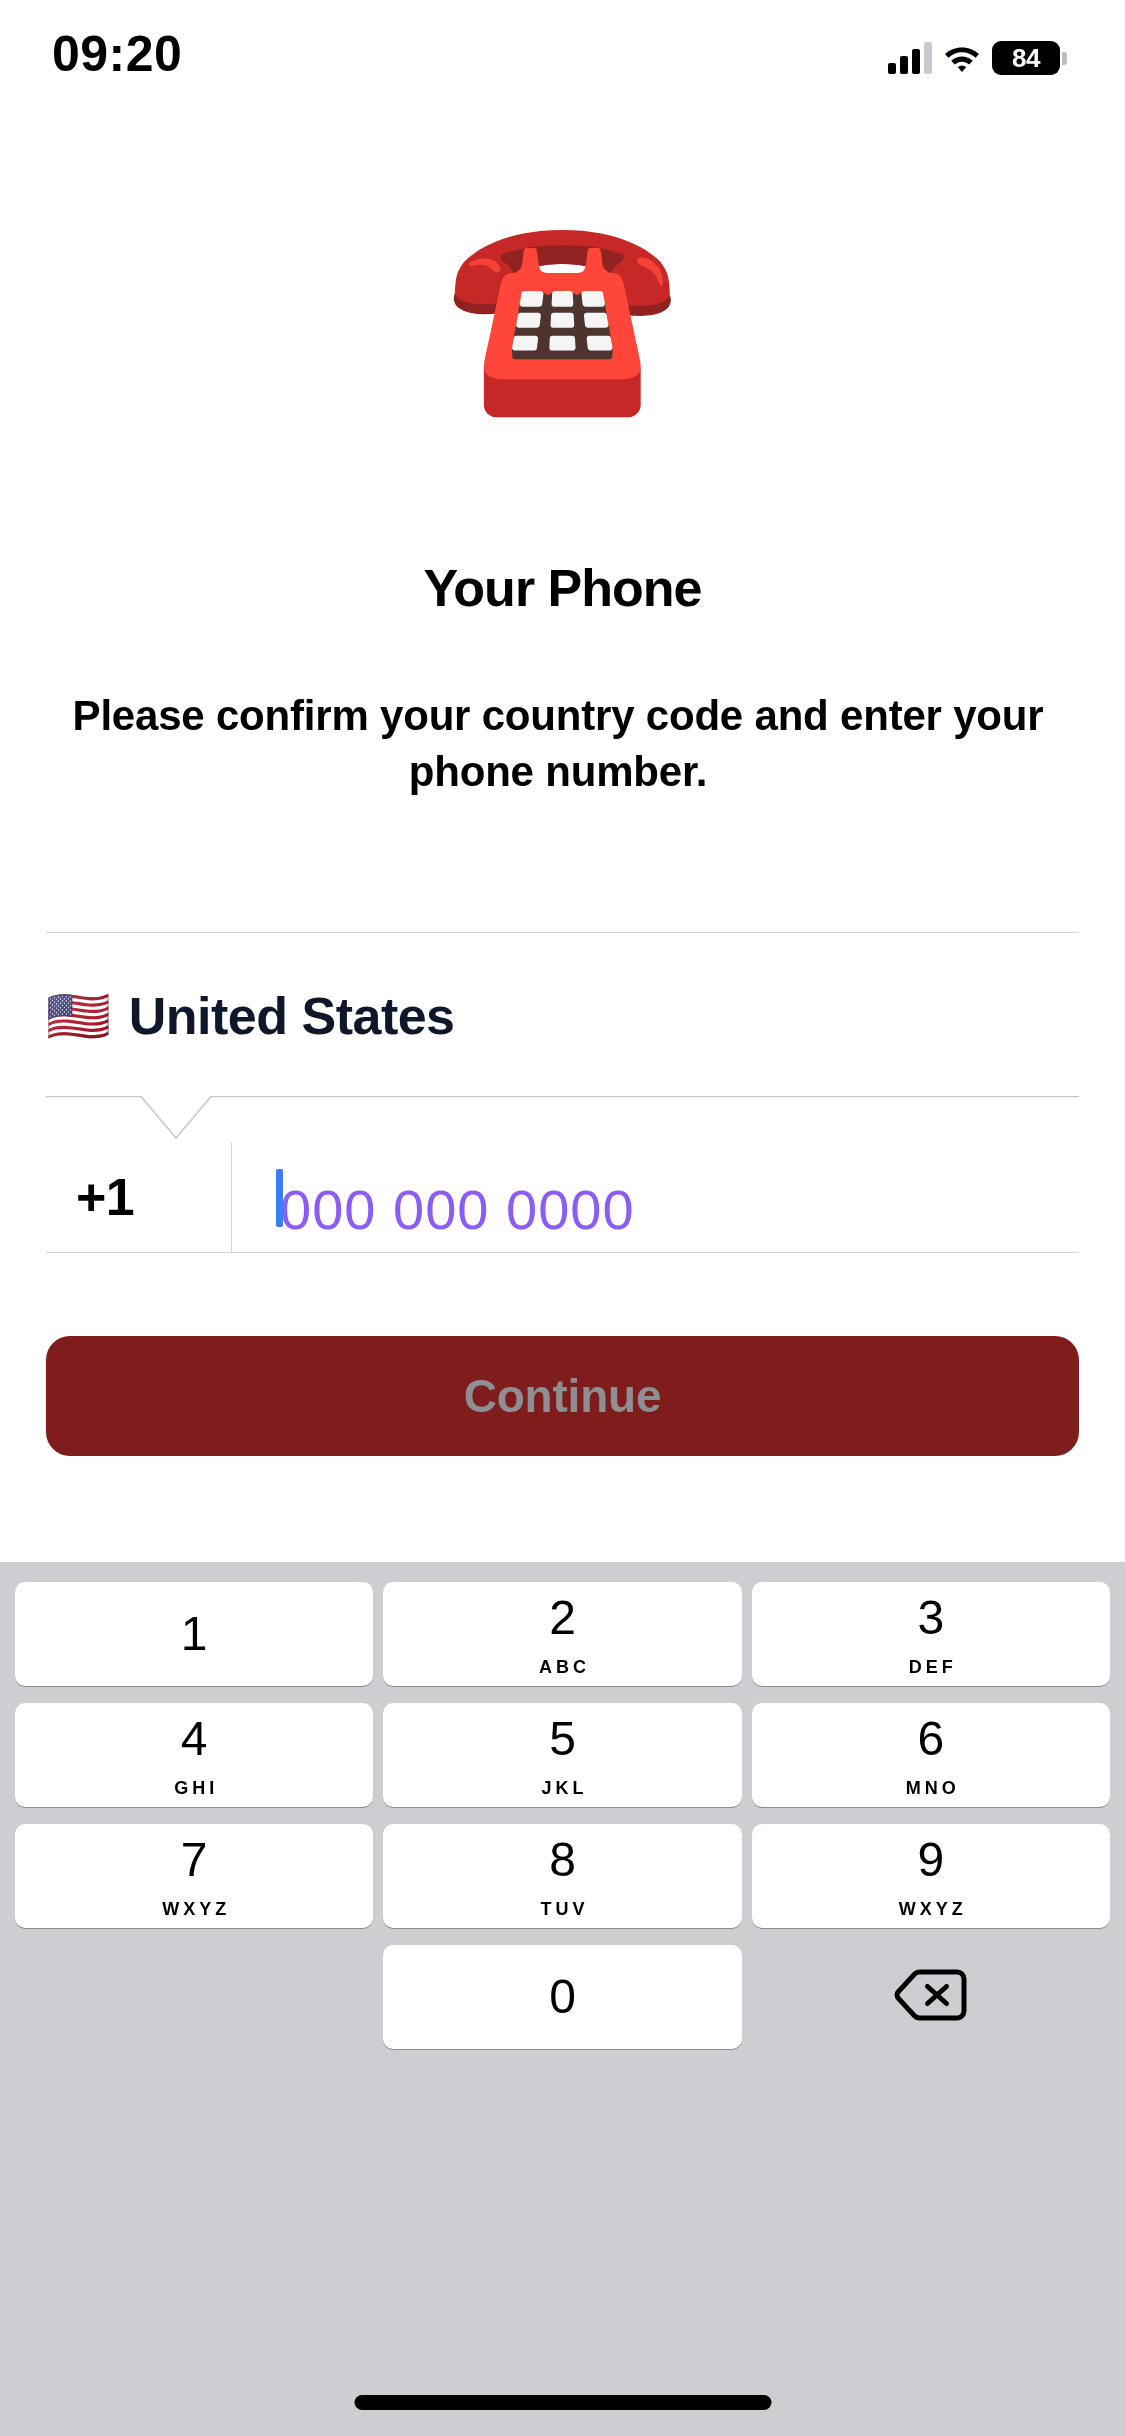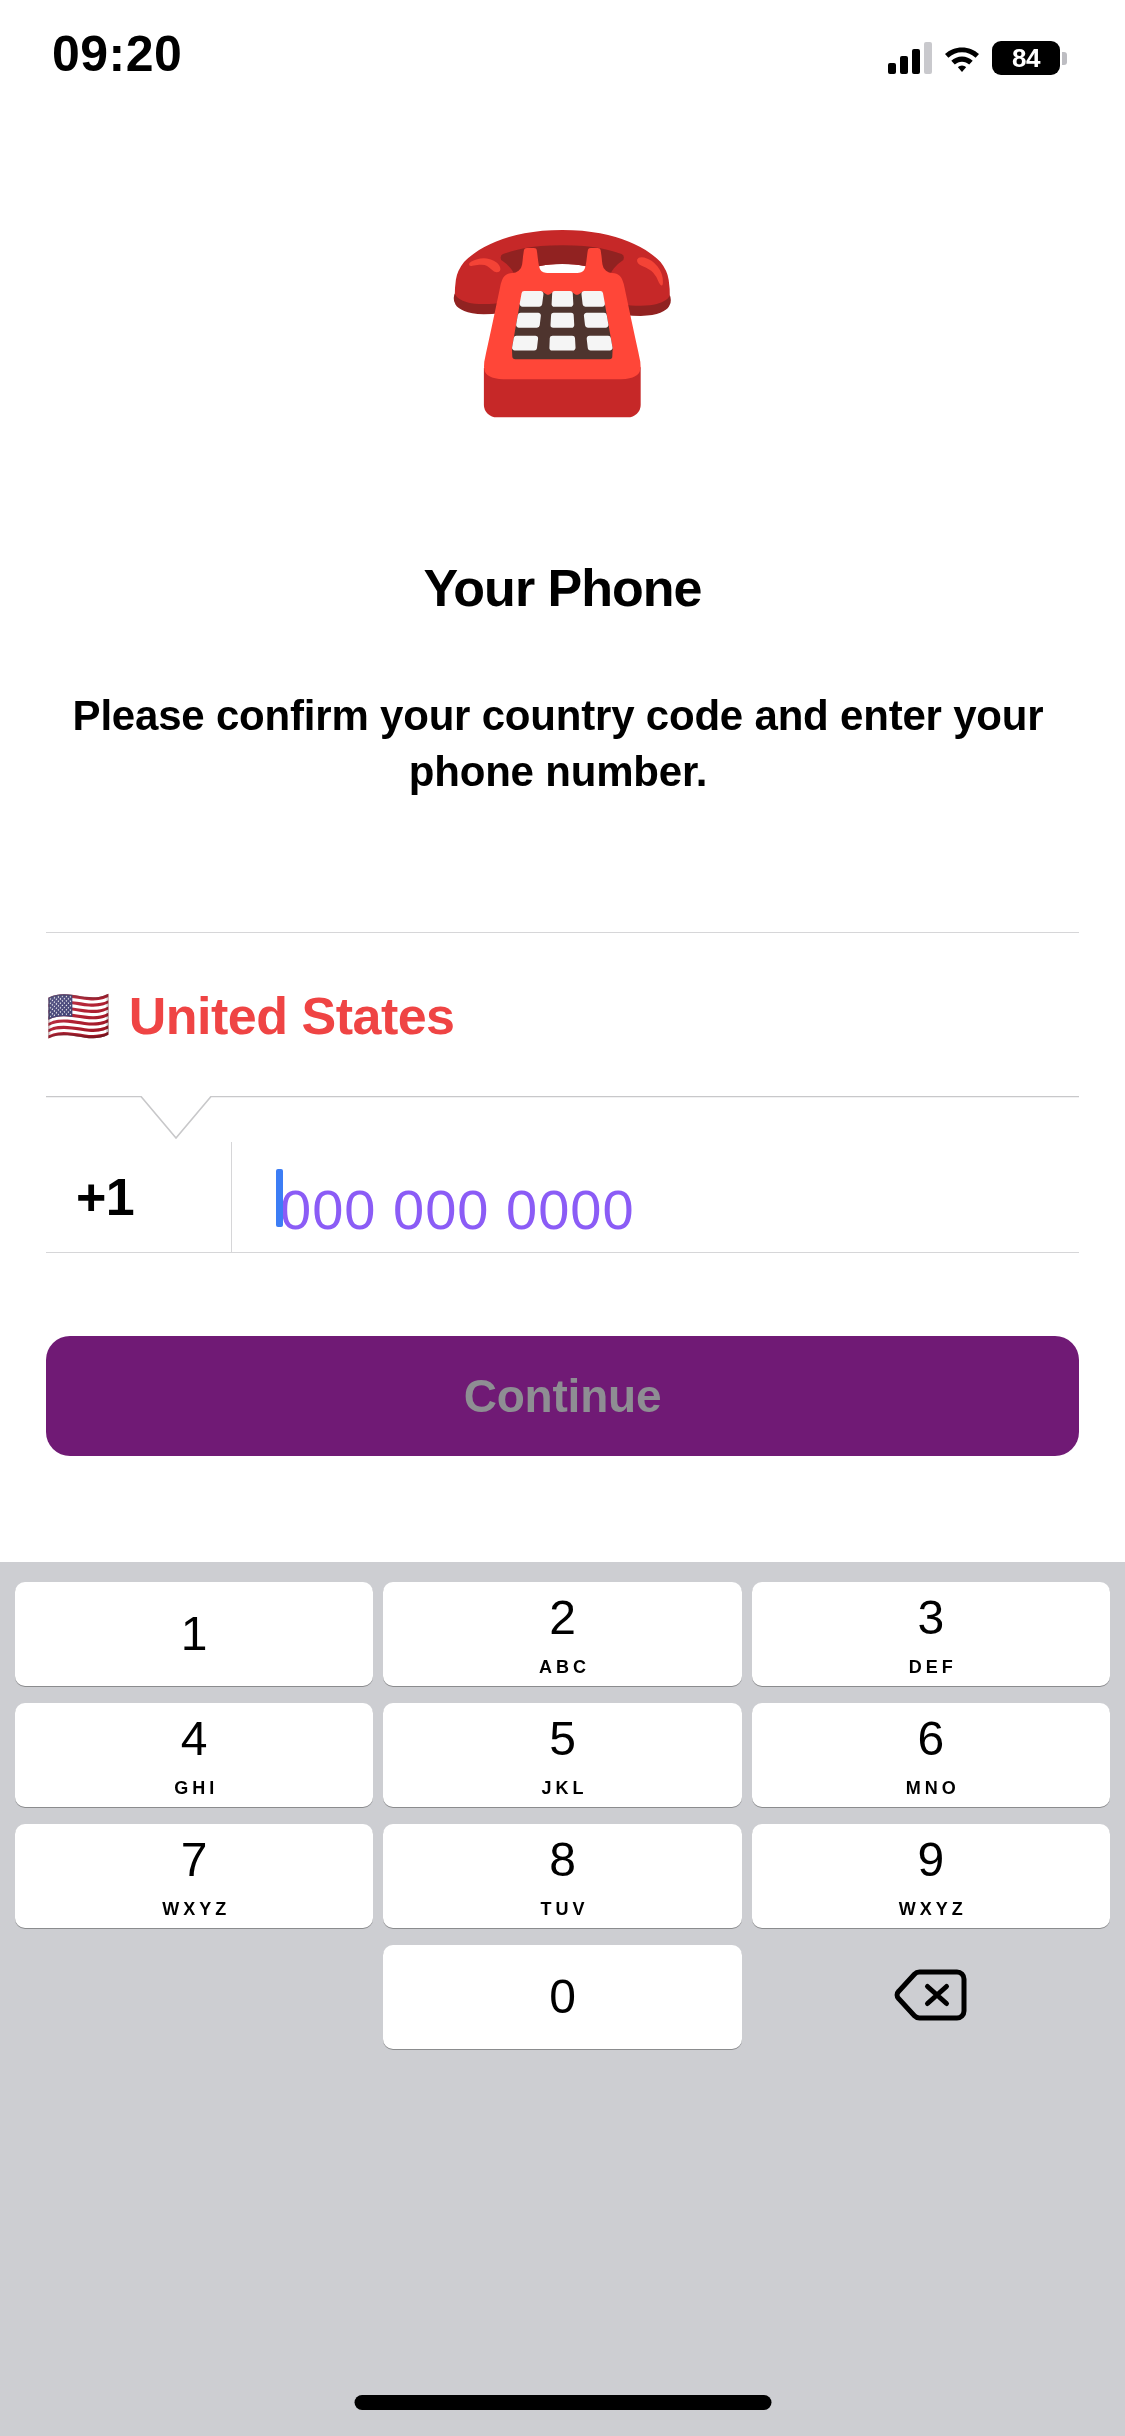--- a/index.html
+++ b/index.html
@@ -88,21 +88,21 @@
   .country-row {
     position:absolute; left:46px; top:962px;
     width:1033px; height:108px;
     display:flex; align-items:center; gap:18px;
   }
   .flag-emoji {
     font-size:52px; line-height:1;
     font-family:"DejaVu Sans", sans-serif;
   }
   .country-name {
-    font-size:52px; font-weight:bold; color:#ef4444;
+    font-size:52px; font-weight:bold; color:#0f172a;
     letter-spacing:-0.5px;
   }
 
   
   .notch-divider {
     position:absolute; left:46px; top:1096px;
     width:1033px; height:46px;
   }
   .notch-divider svg { display:block; }
 
@@ -136,21 +136,21 @@
     font-size:56px; color:#8b5cf6; letter-spacing:1px;
     margin-left:4px;
     margin-top:24px;
   }
   .divider.bottom { top:1252px; }
 
   
   .continue-btn {
     position:absolute; left:46px; top:1336px;
     width:1033px; height:120px;
-    background:#701a75; border:none; border-radius:24px;
+    background:#7f1d1d; border:none; border-radius:24px;
     display:flex; align-items:center; justify-content:center;
     cursor:pointer;
   }
   .continue-label {
     font-size:46px; font-weight:bold; color:#8E8E93;
     letter-spacing:-0.2px;
   }
 
   
   .keypad {

